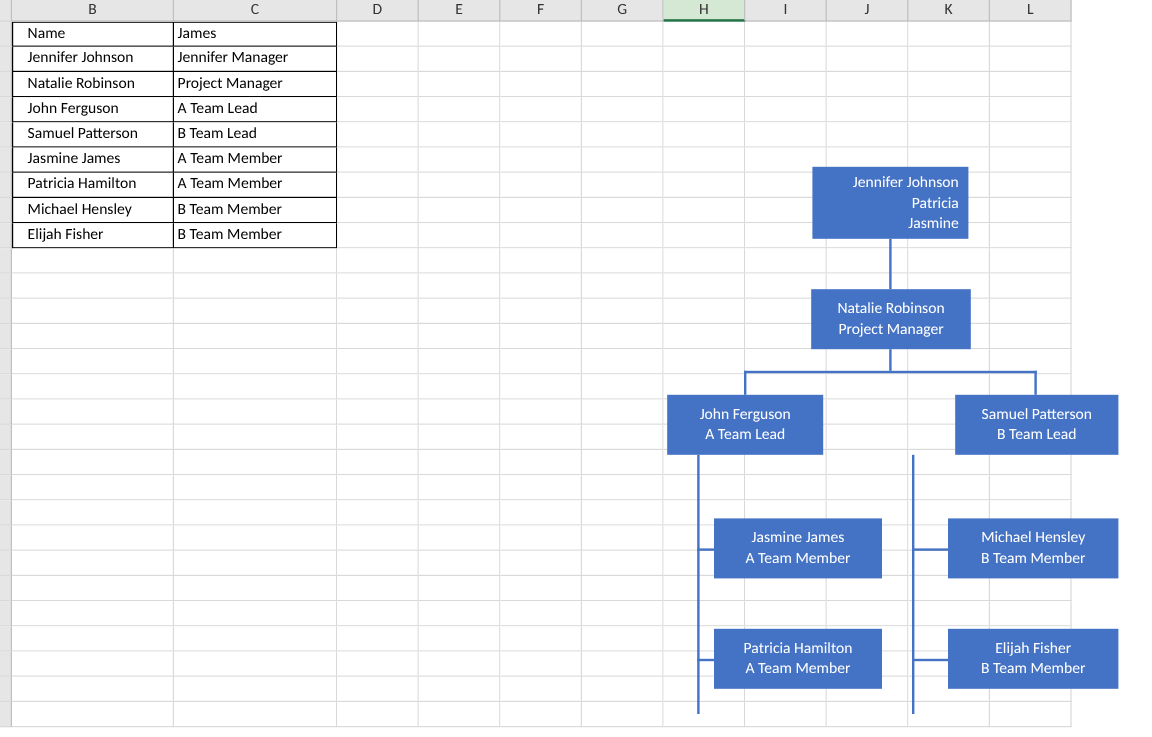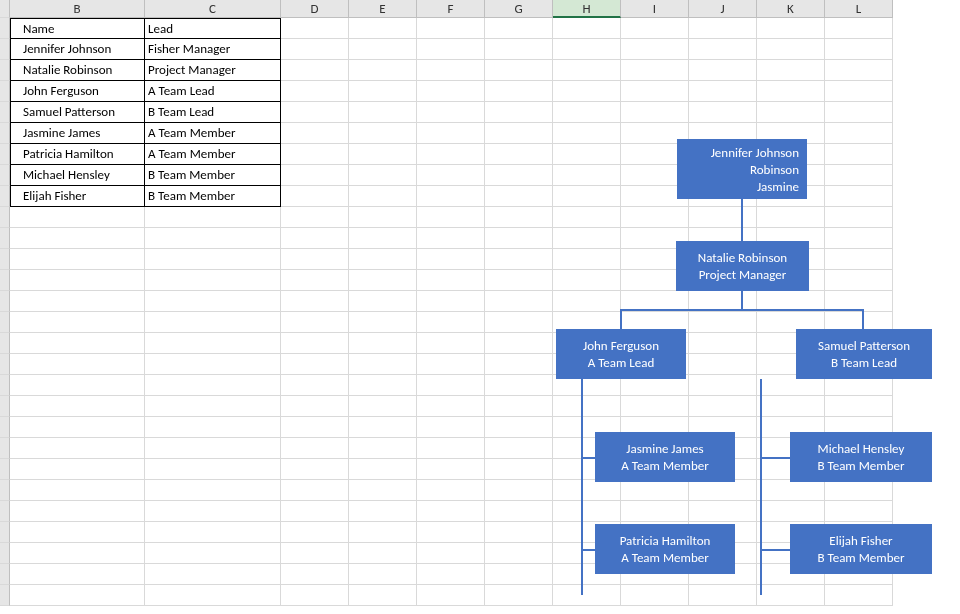--- a/index.html
+++ b/index.html
@@ -106,35 +106,35 @@
     <div class="col-header w-std">I</div>
     <div class="col-header w-std">J</div>
     <div class="col-header w-std">K</div>
     <div class="col-header w-std">L</div>
   </div>
 
 <div class="grid-body" id="grid-body">
     <div class="row">
       <div class="cell w-rowh"></div>
       <div class="cell w-B data-cell data-top data-left">Name</div>
-      <div class="cell w-C data-cell data-top">Lead</div>
+      <div class="cell w-C data-cell data-top">James</div>
       <div class="cell w-std"></div>
       <div class="cell w-std"></div>
       <div class="cell w-std"></div>
       <div class="cell w-std"></div>
       <div class="cell w-std"></div>
       <div class="cell w-std"></div>
       <div class="cell w-std"></div>
       <div class="cell w-std"></div>
       <div class="cell w-std"></div>
     </div>
     <div class="row">
       <div class="cell w-rowh"></div>
       <div class="cell w-B data-cell data-left">Jennifer Johnson</div>
-      <div class="cell w-C data-cell">Fisher Manager</div>
+      <div class="cell w-C data-cell">Jennifer Manager</div>
       <div class="cell w-std"></div>
       <div class="cell w-std"></div>
       <div class="cell w-std"></div>
       <div class="cell w-std"></div>
       <div class="cell w-std"></div>
       <div class="cell w-std"></div>
       <div class="cell w-std"></div>
       <div class="cell w-std"></div>
       <div class="cell w-std"></div>
     </div>
@@ -501,21 +501,21 @@
       <div class="cell w-std"></div>
       <div class="cell w-std"></div>
       <div class="cell w-std"></div>
     </div>
   </div>
 
 <div class="org-chart">
 
   <div class="node" style="left:677px; top:139px; width:130px; height:60px; text-align:right; align-items:flex-end; padding-right:8px;">
     <span>Jennifer Johnson</span>
-    <span>Robinson</span>
+    <span>Patricia</span>
     <span>Jasmine</span>
   </div>
 
   <div class="connector" style="left:741px; top:199px; width:2px; height:42px;"></div>
 
   <div class="node" style="left:676px; top:241px; width:133px; height:50px;">
     <span>Natalie Robinson</span>
     <span>Project Manager</span>
   </div>
 

